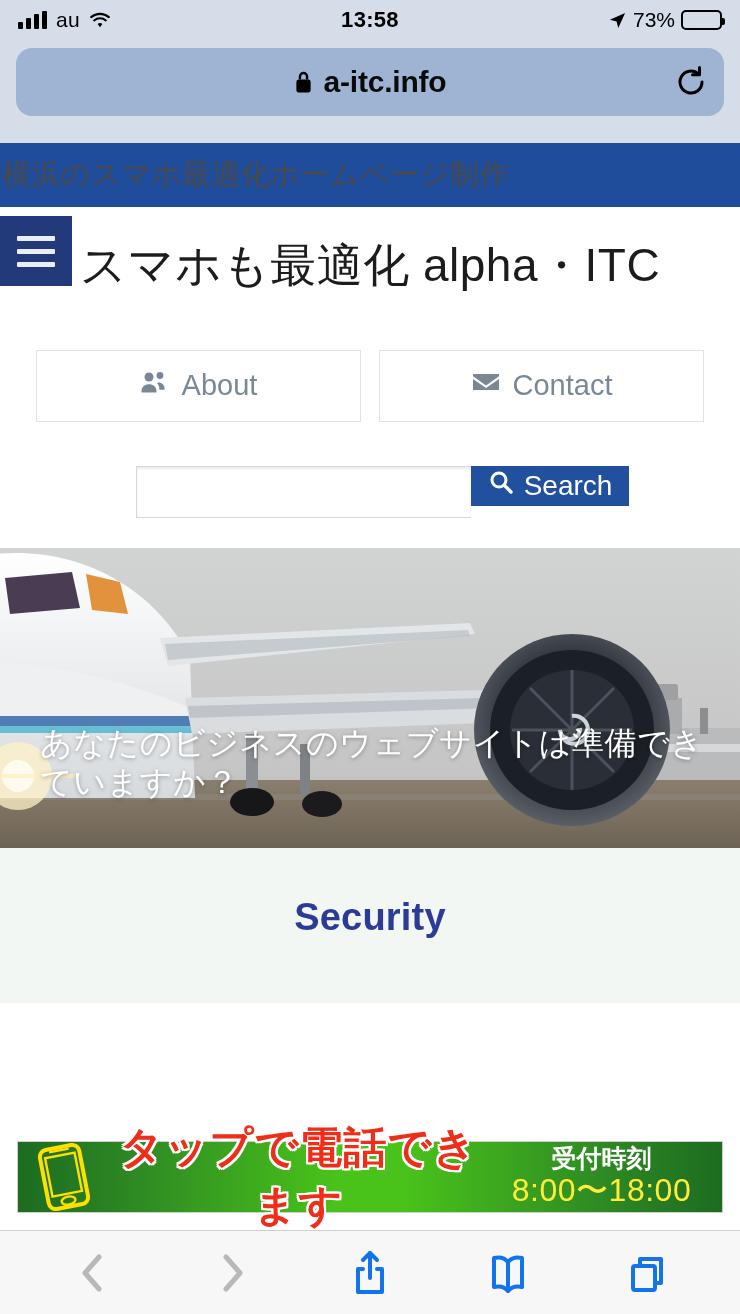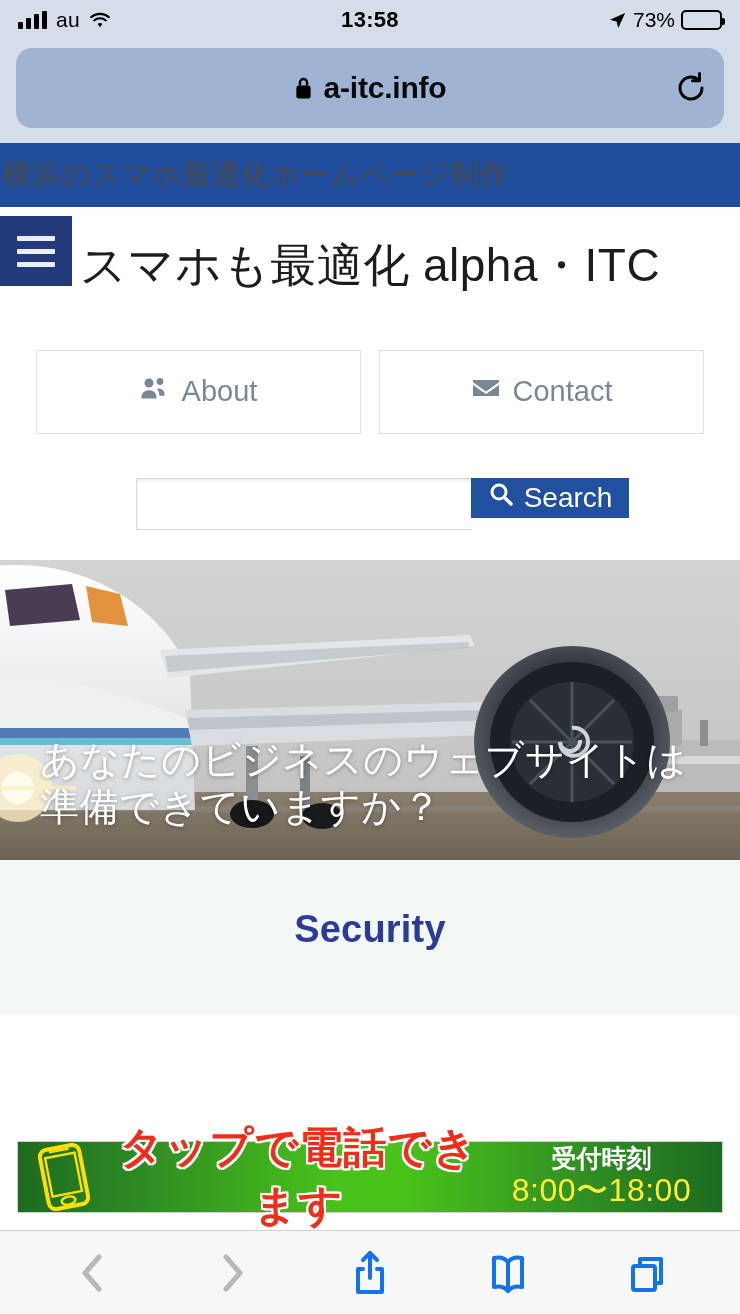--- a/index.html
+++ b/index.html
@@ -35,21 +35,21 @@
   .batt-pct { font-size: 21px; font-weight: 500; }
   .battery { width: 41px; height: 20px; border: 2px solid #000; border-radius: 5px; position: relative; padding: 2px; }
   .battery::after { content:""; position:absolute; right:-5px; top:6px; width:3px; height:7px; background:#000; border-radius:0 2px 2px 0; }
   .battery-fill { height: 100%; background: #000; border-radius: 2px; }
 
   
   .urlbar-wrap {
     background: #d5dde9; flex: 0 0 103px; padding: 8px 16px 14px;
   }
   .urlbar {
-    height: 80px; background: #9fb3d3; border-radius: 16px;
+    height: 68px; background: #9fb3d3; border-radius: 16px;
     display: flex; align-items: center; position: relative; padding: 0 16px;
   }
   .url-center {
     position: absolute; left: 0; right: 0; display: flex;
     align-items: center; justify-content: center; gap: 11px; pointer-events: none;
   }
   .lock-icon { width: 19px; height: 24px; }
   .url-text { font-size: 30px; font-weight: 700; color: #0a0a0a; letter-spacing: -.2px; }
   .reload-icon { margin-left: auto; width: 34px; height: 34px; z-index: 2; }
 
@@ -72,21 +72,21 @@
   .hamburger i { display: block; width: 38px; height: 5px; background: #e9edf6; border-radius: 1px; }
 
   .site-title {
     padding: 28px 58px 6px; text-align: center;
     font-size: 46px; line-height: 1.32; color: #1c1c1c; font-weight: 400;
     letter-spacing: .5px;
   }
 
   .btn-row { display: flex; gap: 18px; padding: 48px 36px 0; }
   .outline-btn {
-    flex: 1 1 0; height: 84px; border: 1px solid #e2e2e2; background: #fff;
+    flex: 1 1 0; height: 72px; border: 1px solid #e2e2e2; background: #fff;
     display: flex; align-items: center; justify-content: center; gap: 12px;
     color: #7a8896; font-size: 29px;
   }
   .outline-btn svg { width: 30px; height: 26px; fill: #7a8896; }
 
   .search-row { display: flex; justify-content: center; padding: 44px 0 0; }
   .search-box { display: flex; width: 468px; }
   .search-input {
     flex: 1 1 auto; height: 52px; border: 1px solid #d8d8d8;
     border-right: none; background: #fff; font-size: 24px; padding: 0 12px;
@@ -97,21 +97,21 @@
     color: #fff; font-size: 28px; display: flex; align-items: center;
     justify-content: center; gap: 10px; cursor: pointer;
   }
   .search-btn svg { width: 26px; height: 26px; fill: #fff; }
 
   
   .hero { position: relative; width: 740px; height: 300px; margin-top: 30px; overflow: hidden; background: #c9cbcc; }
   .hero svg { position: absolute; inset: 0; width: 100%; height: 100%; }
   .hero-text {
     position: absolute; left: 40px; right: 24px; top: 176px;
-    color: #fff; font-size: 39px; line-height: 1.22; letter-spacing: .5px;
+    color: #fff; font-size: 32px; line-height: 1.22; letter-spacing: .5px;
     text-shadow: 0 1px 4px rgba(0,0,0,.35);
   }
 
   
   .security-sec { background: #f2f7f3; padding: 48px 0 0; height: 155px; }
   .security-title {
     text-align: center; color: #2c3b96; font-size: 38px; font-weight: 700; letter-spacing: .2px;
   }
 
   

